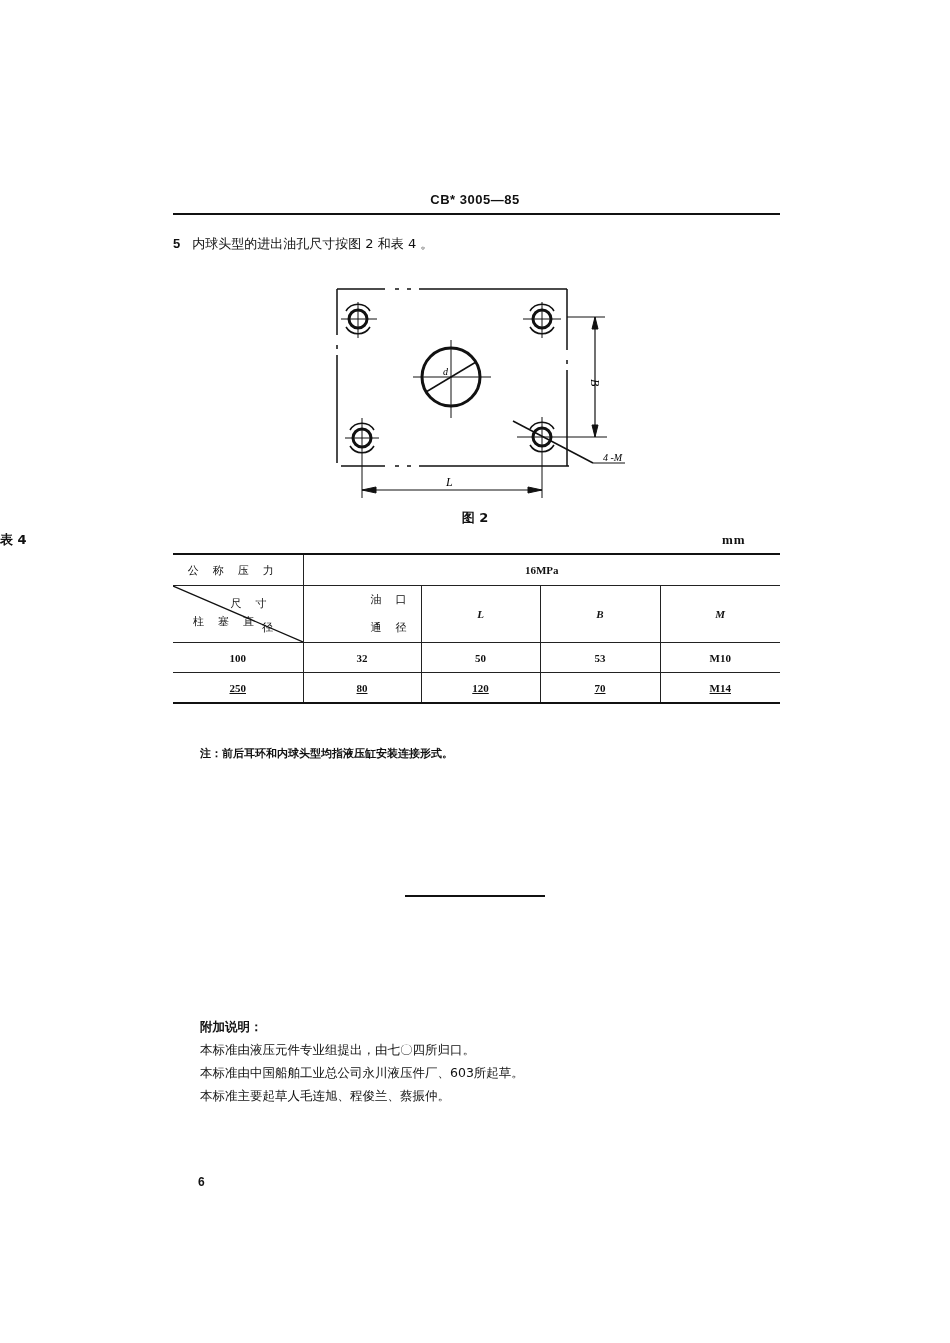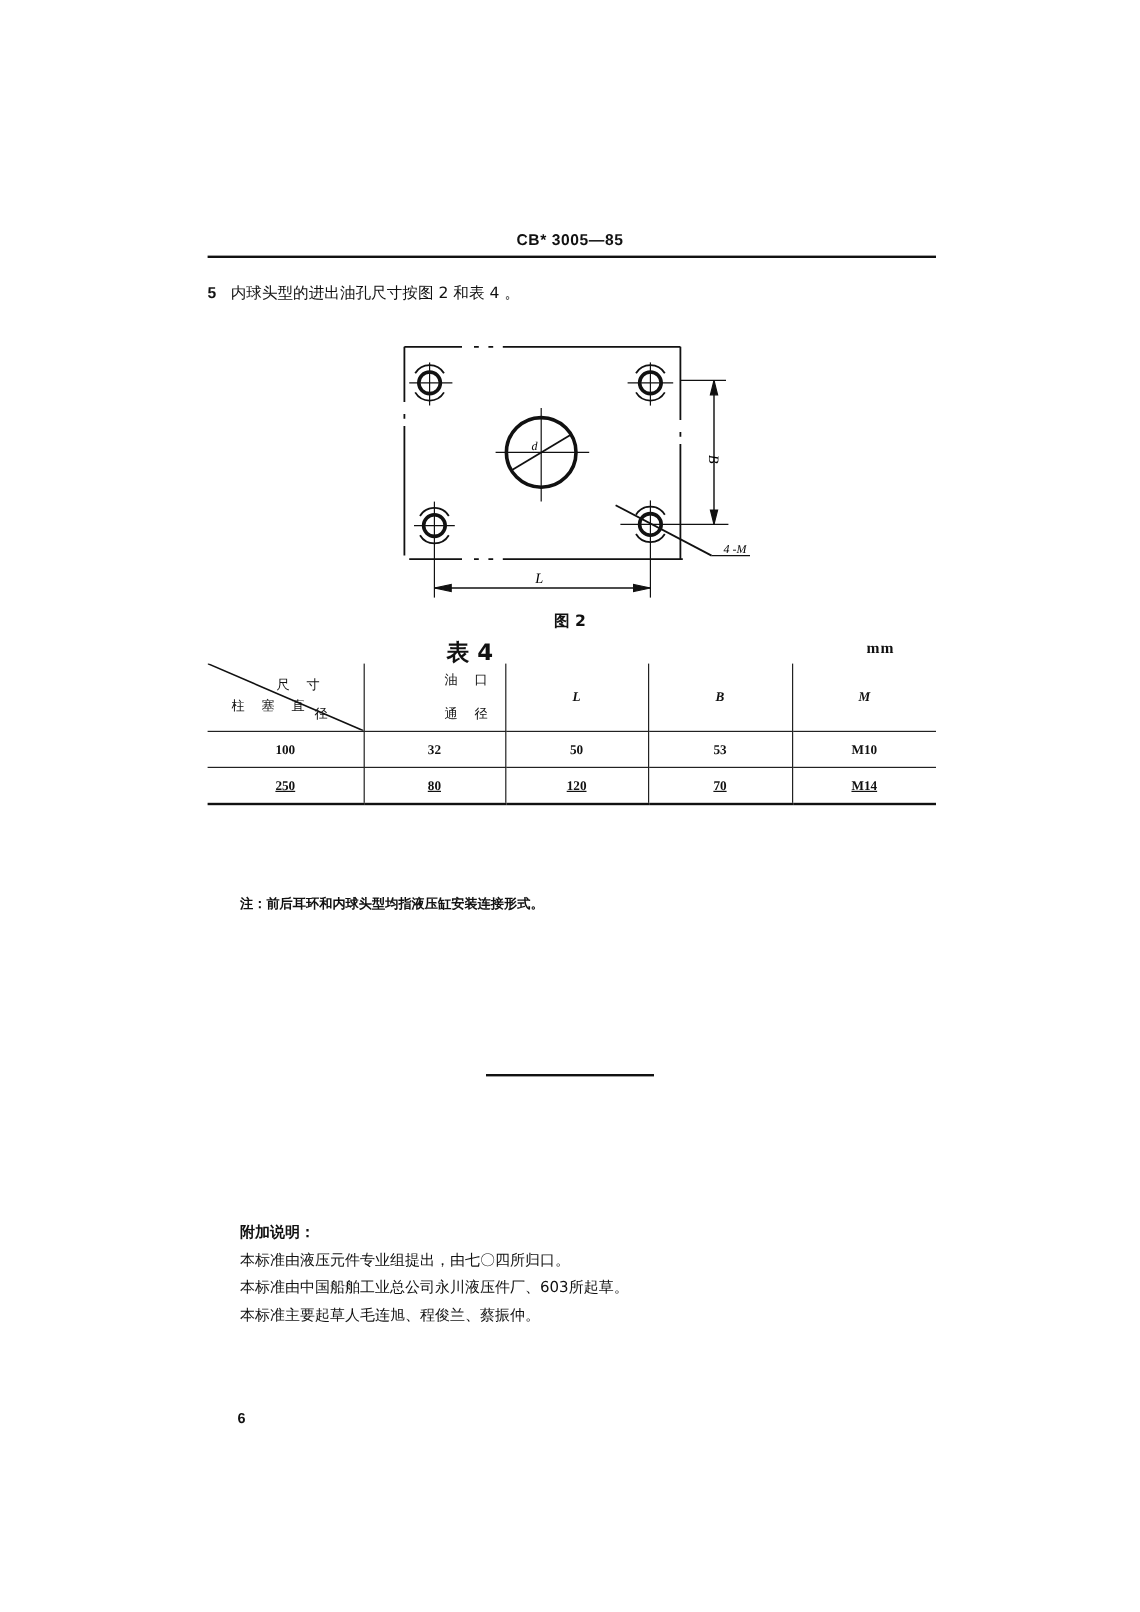--- a/index.html
+++ b/index.html
@@ -6,21 +6,21 @@
   body { width: 950px; height: 1343px; position: relative; overflow: hidden;
          font-family: "DejaVu Serif", "Liberation Serif", serif; color: #111; }
   .abs { position: absolute; }
   .header-code { left: 0; width: 950px; top: 192px; text-align: center;
                  font-family: "Liberation Sans", sans-serif; font-weight: bold; font-size: 13px; letter-spacing: 0.5px; }
   .header-rule { left: 173px; top: 213px; width: 607px; height: 0; border-top: 2.5px solid #111; }
   .section { left: 173px; top: 235px; font-size: 13px; font-family: "DejaVu Sans", sans-serif; }
   .section .num { font-weight: bold; margin-right: 12px; font-family: "Liberation Sans", sans-serif; }
   svg.figure { left: 325px; top: 280px; }
   .fig-caption { left: 0; width: 950px; top: 509px; text-align: center; font-size: 13px; font-family: "DejaVu Sans", sans-serif; font-weight: bold; }
-  .table-caption { left: 0; width: 783px; top: 531px; text-align: center; font-size: 19px; font-family: "DejaVu Sans", sans-serif; font-weight: bold; }
+  .table-caption { left: 0; width: 783px; top: 531px; font-size: 13px; font-family: "DejaVu Sans", sans-serif; font-weight: bold; }
   .unit { left: 722px; top: 532px; font-size: 13px; font-weight: bold; font-family: "Liberation Serif", serif; letter-spacing: 1px; }
   table.spec { position: absolute; left: 173px; top: 553px; width: 607px; border-collapse: collapse;
                font-size: 11px; font-family: "Liberation Serif", serif; }
   table.spec td { border-left: 1px solid #222; border-right: 1px solid #222; text-align: center; padding: 0; font-weight: bold; }
   table.spec td:first-child { border-left: none; }
   table.spec td:last-child { border-right: none; }
   table.spec tr.r-press td { height: 30px; border-top: 2.5px solid #111; border-bottom: 1.5px solid #222; }
   table.spec tr.r-head td { height: 56px; border-bottom: 1.5px solid #222; }
   table.spec tr.r-data td { height: 29px; border-bottom: 1.2px solid #222; }
   table.spec tr.r-last td { border-bottom: 2.5px solid #111; text-decoration: underline; }
@@ -104,20 +104,24 @@
 
 <table class="spec">
   <colgroup>
       <col style="width:130px">
       <col style="width:118px">
       <col style="width:119px">
       <col style="width:120px">
       <col style="width:120px">
     </colgroup>
   <tbody>
+      <tr class="r-press">
+    <td><span class="cjk">公称压力</span></td>
+    <td colspan="4">16MPa</td>
+  </tr>
   <tr class="r-head">
     <td class="diag-cell">
       <svg width="130" height="56">
             <line x1="0" y1="0" x2="130" y2="56" stroke="#111" stroke-width="1.3"></line>
           </svg>
       <span class="diag-top cjk">尺寸</span>
       <span class="diag-bot cjk"><span>柱塞直</span><span style="position:relative;top:6px;left:-6px">径</span></span>
     </td>
     <td class="oil-cell">
       <div class="cjk">油口</div>

